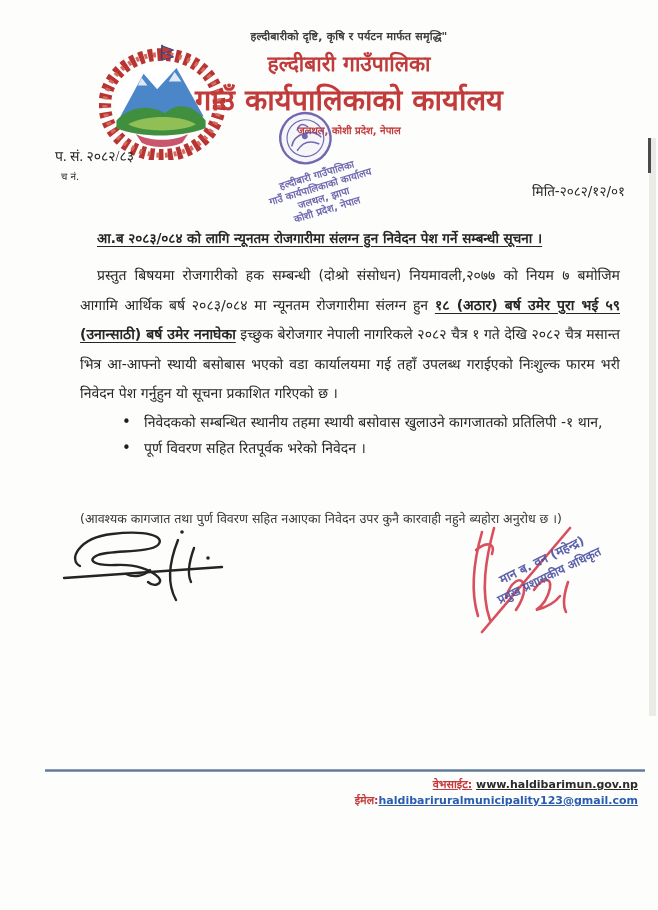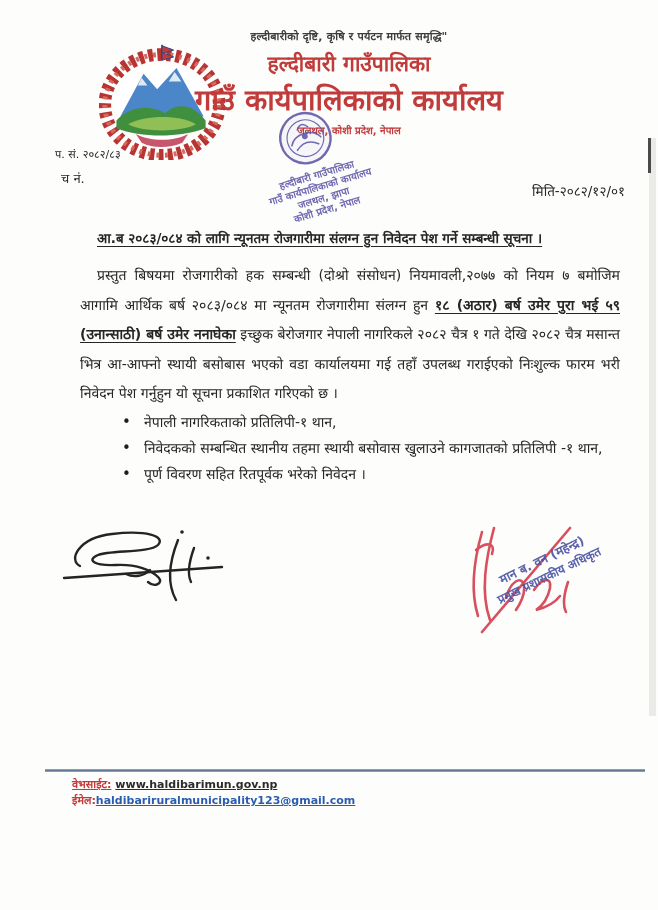--- a/index.html
+++ b/index.html
@@ -17,22 +17,22 @@
   .address{margin-top:5px; font-size:10px; font-weight:700; color:#c23b3b;}
   .logo{position:absolute; left:99px; top:42px; width:126px; height:118px;}
   
   .stamp{
     position:absolute; left:233px; top:108px; width:160px; z-index:3;
     transform:rotate(-17deg); text-align:center; color:#5c55a6; opacity:.88;
   }
   .stamp .emblem{width:62px; height:58px; margin:0 auto;}
   .stamp-line{font-size:10px; font-weight:700; line-height:12px; white-space:nowrap;}
   
-  .ref-no{position:absolute; left:55px; top:146px; font-size:11px;}
-  .ch-no{position:absolute; left:61px; top:169px; font-size:13px;}
+  .ref-no{position:absolute; left:55px; top:146px; font-size:14px;font-family:Liberation Serif, serif;}
+  .ch-no{position:absolute; left:61px; top:169px; font-size:10px;}
   .date{position:absolute; right:33px; top:182px; font-size:13.5px;}
   
   .subject{
     position:absolute; left:97px; top:229px; font-size:13.5px; font-weight:700;
     text-decoration:underline; text-underline-offset:3px; white-space:nowrap;
   }
   .para{
     position:absolute; left:80px; right:38px; top:261px;
     font-size:14px; line-height:29.5px; text-align:justify; text-indent:17px;
   }
@@ -51,21 +51,21 @@
   .signatory{
     position:absolute; left:448px; top:596px; width:200px; z-index:3;
     transform:rotate(-26deg); transform-origin:left top;
     color:#4a52a4; text-align:center; opacity:.9;
   }
   .signatory .sig-name{font-size:12.5px; font-weight:700; white-space:nowrap;}
   .signatory .sig-title{font-size:12px; font-weight:700; white-space:nowrap;}
   
   .footer-line{position:absolute; left:45px; width:600px; top:769px; height:3px;
     background:linear-gradient(#9db0c6,#5f7693 55%,#9db0c6);}
-  .footer-text{position:absolute; left:72px; right:20px; top:777px; text-align:left; line-height:16px;}
+  .footer-text{position:absolute; left:72px; right:20px; top:777px; text-align:right; line-height:16px;}
   .footer-row1{font-size:11px; font-weight:700;}
   .website-label{color:#c43a3a; text-decoration:underline;}
   .website-value{color:#2b2b2b; text-decoration:underline;}
   .footer-row2{font-size:11px; font-weight:700;}
   .email-label{color:#c43a3a;}
   .email-value{color:#2a5db0; text-decoration:underline;}
   
   .edge-band{position:absolute; right:2px; top:138px; width:7px; height:578px; background:#eceae7;}
   .edge-tick{position:absolute; right:7px; top:138px; width:3px; height:35px; background:#4a4a4a;}
 </style>
@@ -110,25 +110,25 @@
 
   <div class="ref-no">प. सं. २०८२/८३</div>
   <div class="ch-no">च नं.</div>
   <div class="date">मिति-२०८२/१२/०१</div>
 
   <div class="subject">आ.ब २०८३/०८४ को लागि न्यूनतम रोजगारीमा संलग्न हुन निवेदन पेश गर्ने सम्बन्धी सूचना ।</div>
 
   <div class="para"><span>प्रस्तुत बिषयमा रोजगारीको हक सम्बन्धी (दोश्रो संसोधन) नियमावली,२०७७  को नियम ७ बमोजिम आगामि आर्थिक बर्ष २०८३/०८४ मा न्यूनतम रोजगारीमा संलग्न हुन </span><span class="u-bold">१८ (अठार) बर्ष उमेर पुरा भई ५९ (उनान्साठी) बर्ष उमेर ननाघेका</span><span> इच्छुक बेरोजगार नेपाली नागरिकले २०८२ चैत्र १ गते देखि २०८२ चैत्र मसान्त भित्र आ-आफ्नो स्थायी बसोबास भएको वडा कार्यालयमा गई तहाँ उपलब्ध गराईएको निःशुल्क फारम भरी निवेदन पेश गर्नुहुन यो सूचना प्रकाशित गरिएको छ ।</span></div>
 
   <ul class="req-list">
-    <li>नेपाली नागरिकताको प्रतिलिपी-१ थान,</li>
     <li>निवेदकको सम्बन्धित स्थानीय तहमा स्थायी बसोवास खुलाउने कागजातको प्रतिलिपी -१ थान,</li>
     <li>पूर्ण विवरण सहित रितपूर्वक भरेको निवेदन ।</li>
   </ul>
 
+  <div class="note">(आवश्यक कागजात तथा पुर्ण विवरण सहित नआएका निवेदन उपर कुनै कारवाही नहुने ब्यहोरा अनुरोध छ ।)</div>
 
   <svg class="sig-left" viewBox="0 0 180 82">
     <g fill="none" stroke="#242424" stroke-width="2.4" stroke-linecap="round">
       <path d="M20,44 C8,38 18,16 52,12 C86,8 106,14 98,23 C90,31 50,28 38,33 C26,38 34,44 56,43 C76,42 92,48 99,56 C103,61 95,66 88,60"></path>
       <path d="M4,56 L162,45"></path>
       <path d="M66,52 C74,56 84,54 90,48"></path>
       <path d="M118,18 C110,38 106,60 116,78"></path>
       <path d="M134,26 C129,40 127,52 131,60"></path>
     </g>
     <circle cx="122" cy="10" r="1.8" fill="#242424"></circle>

